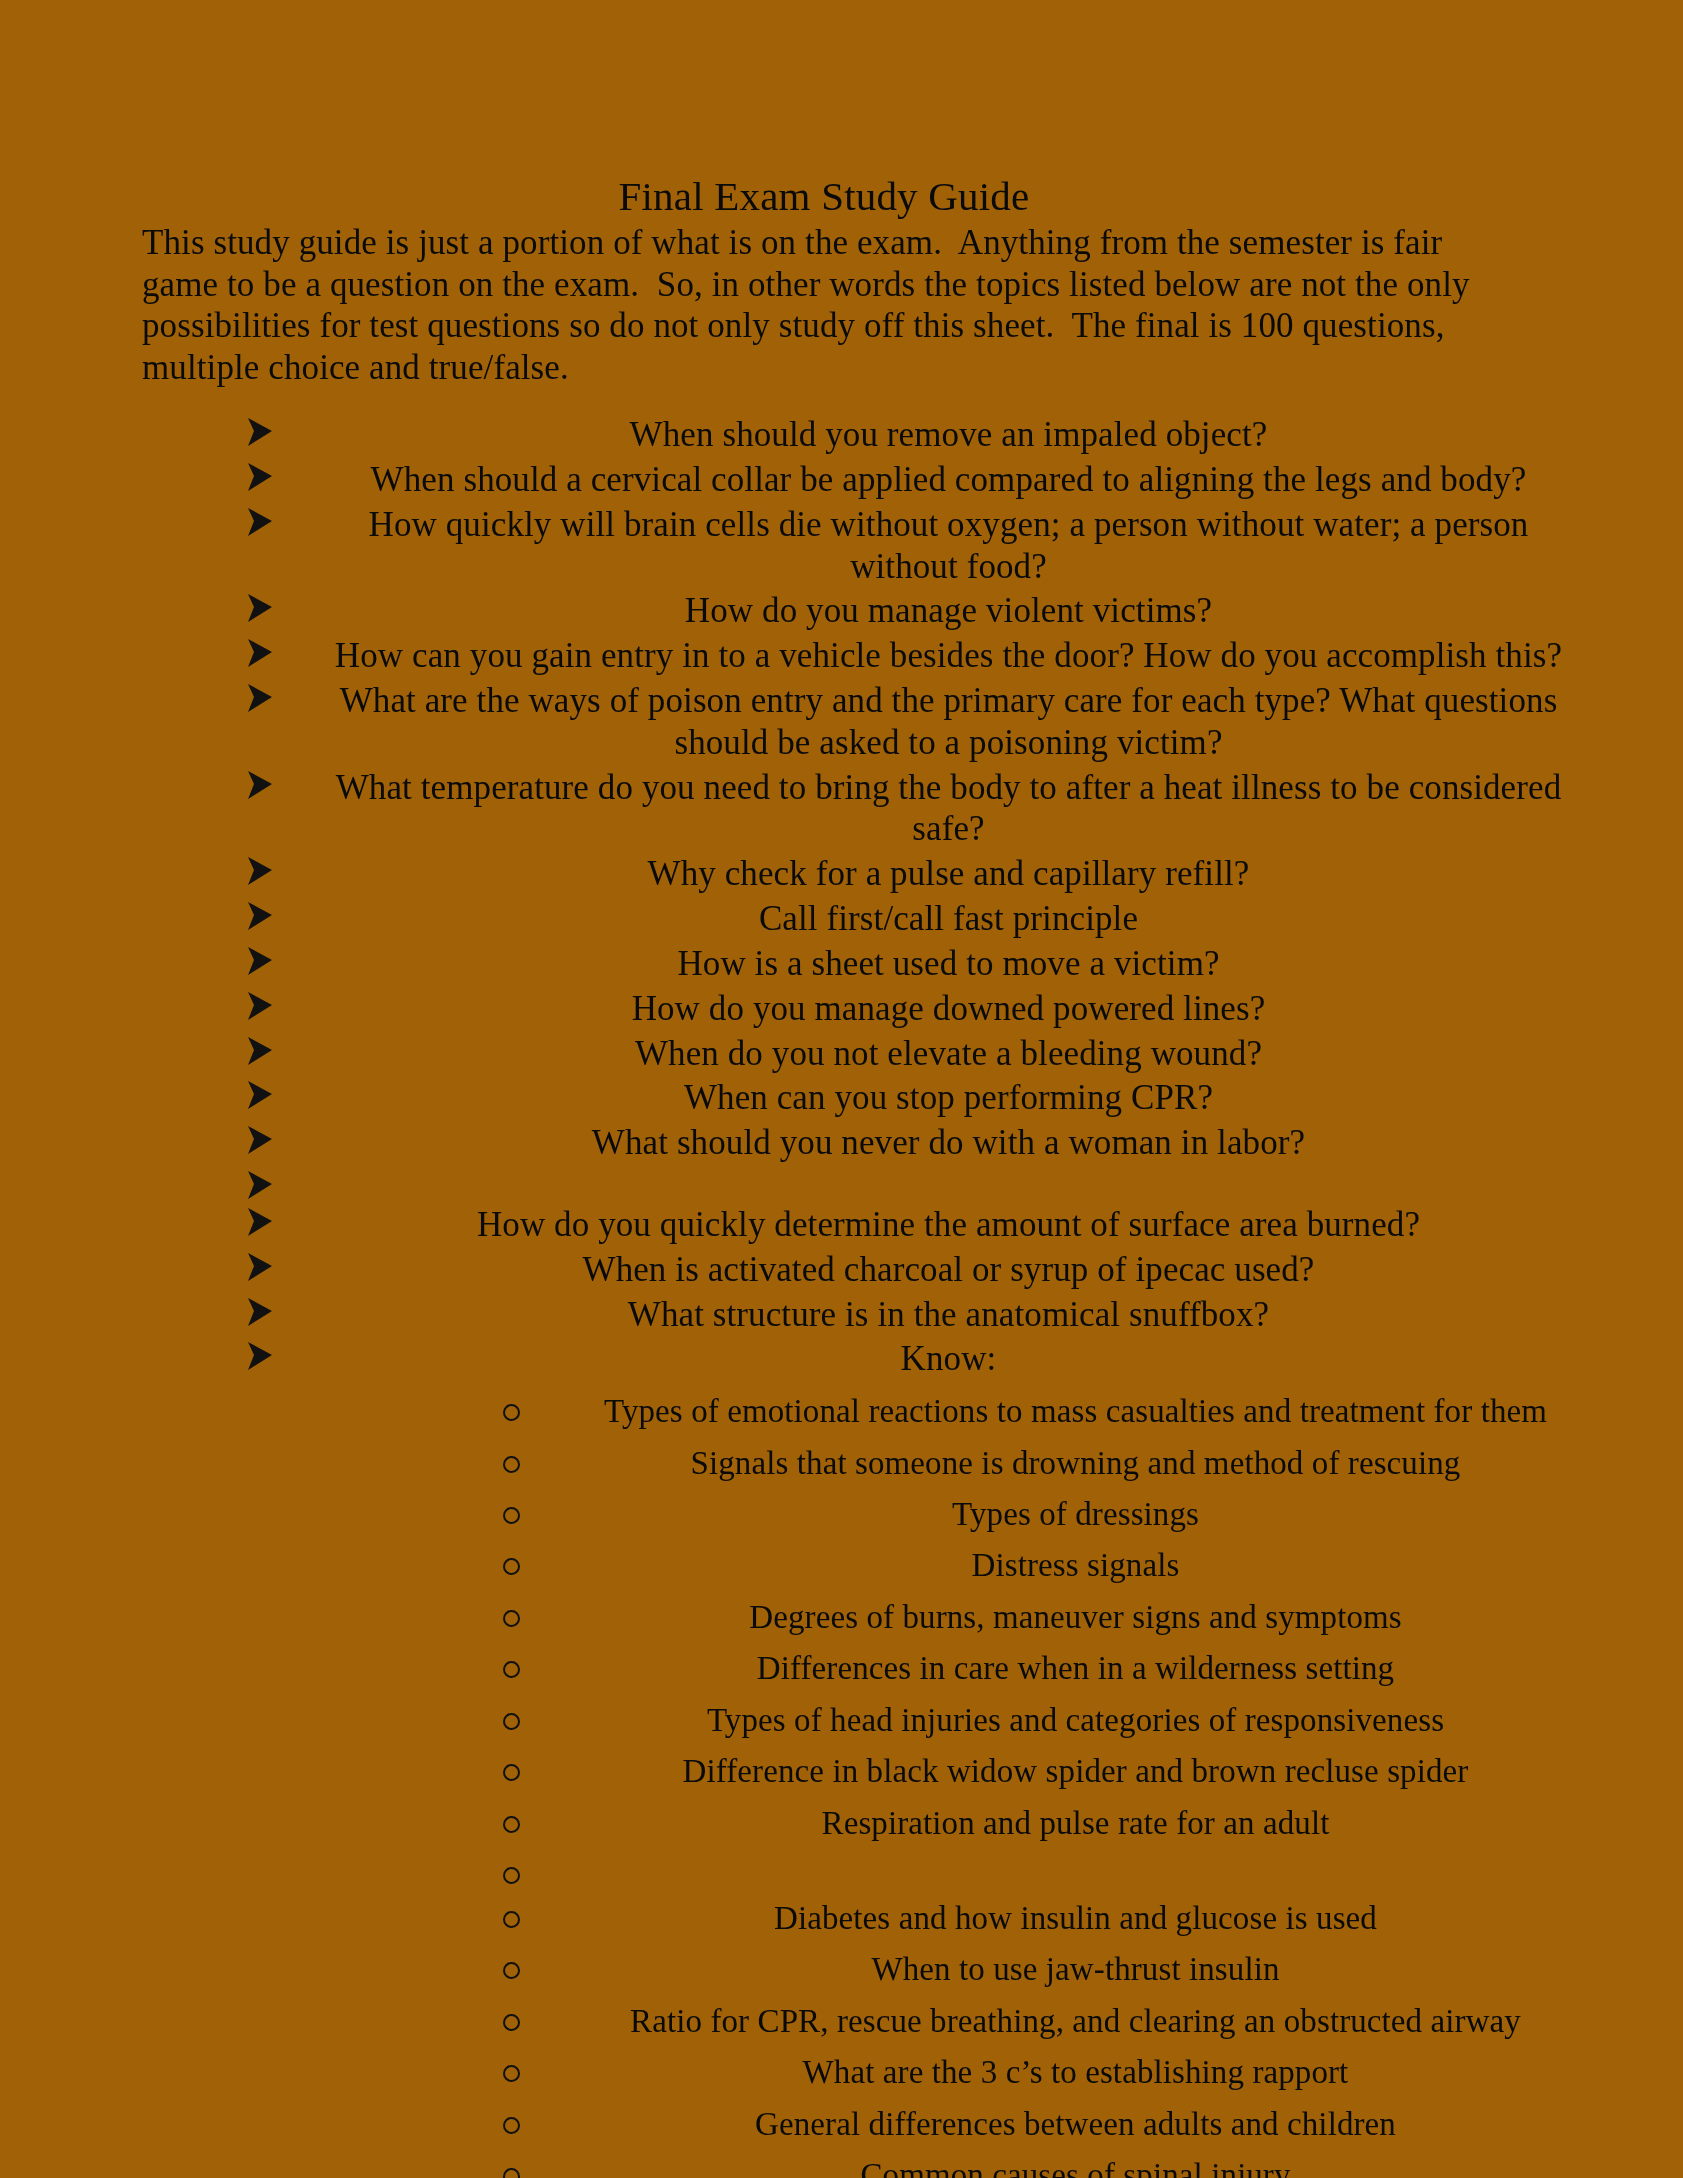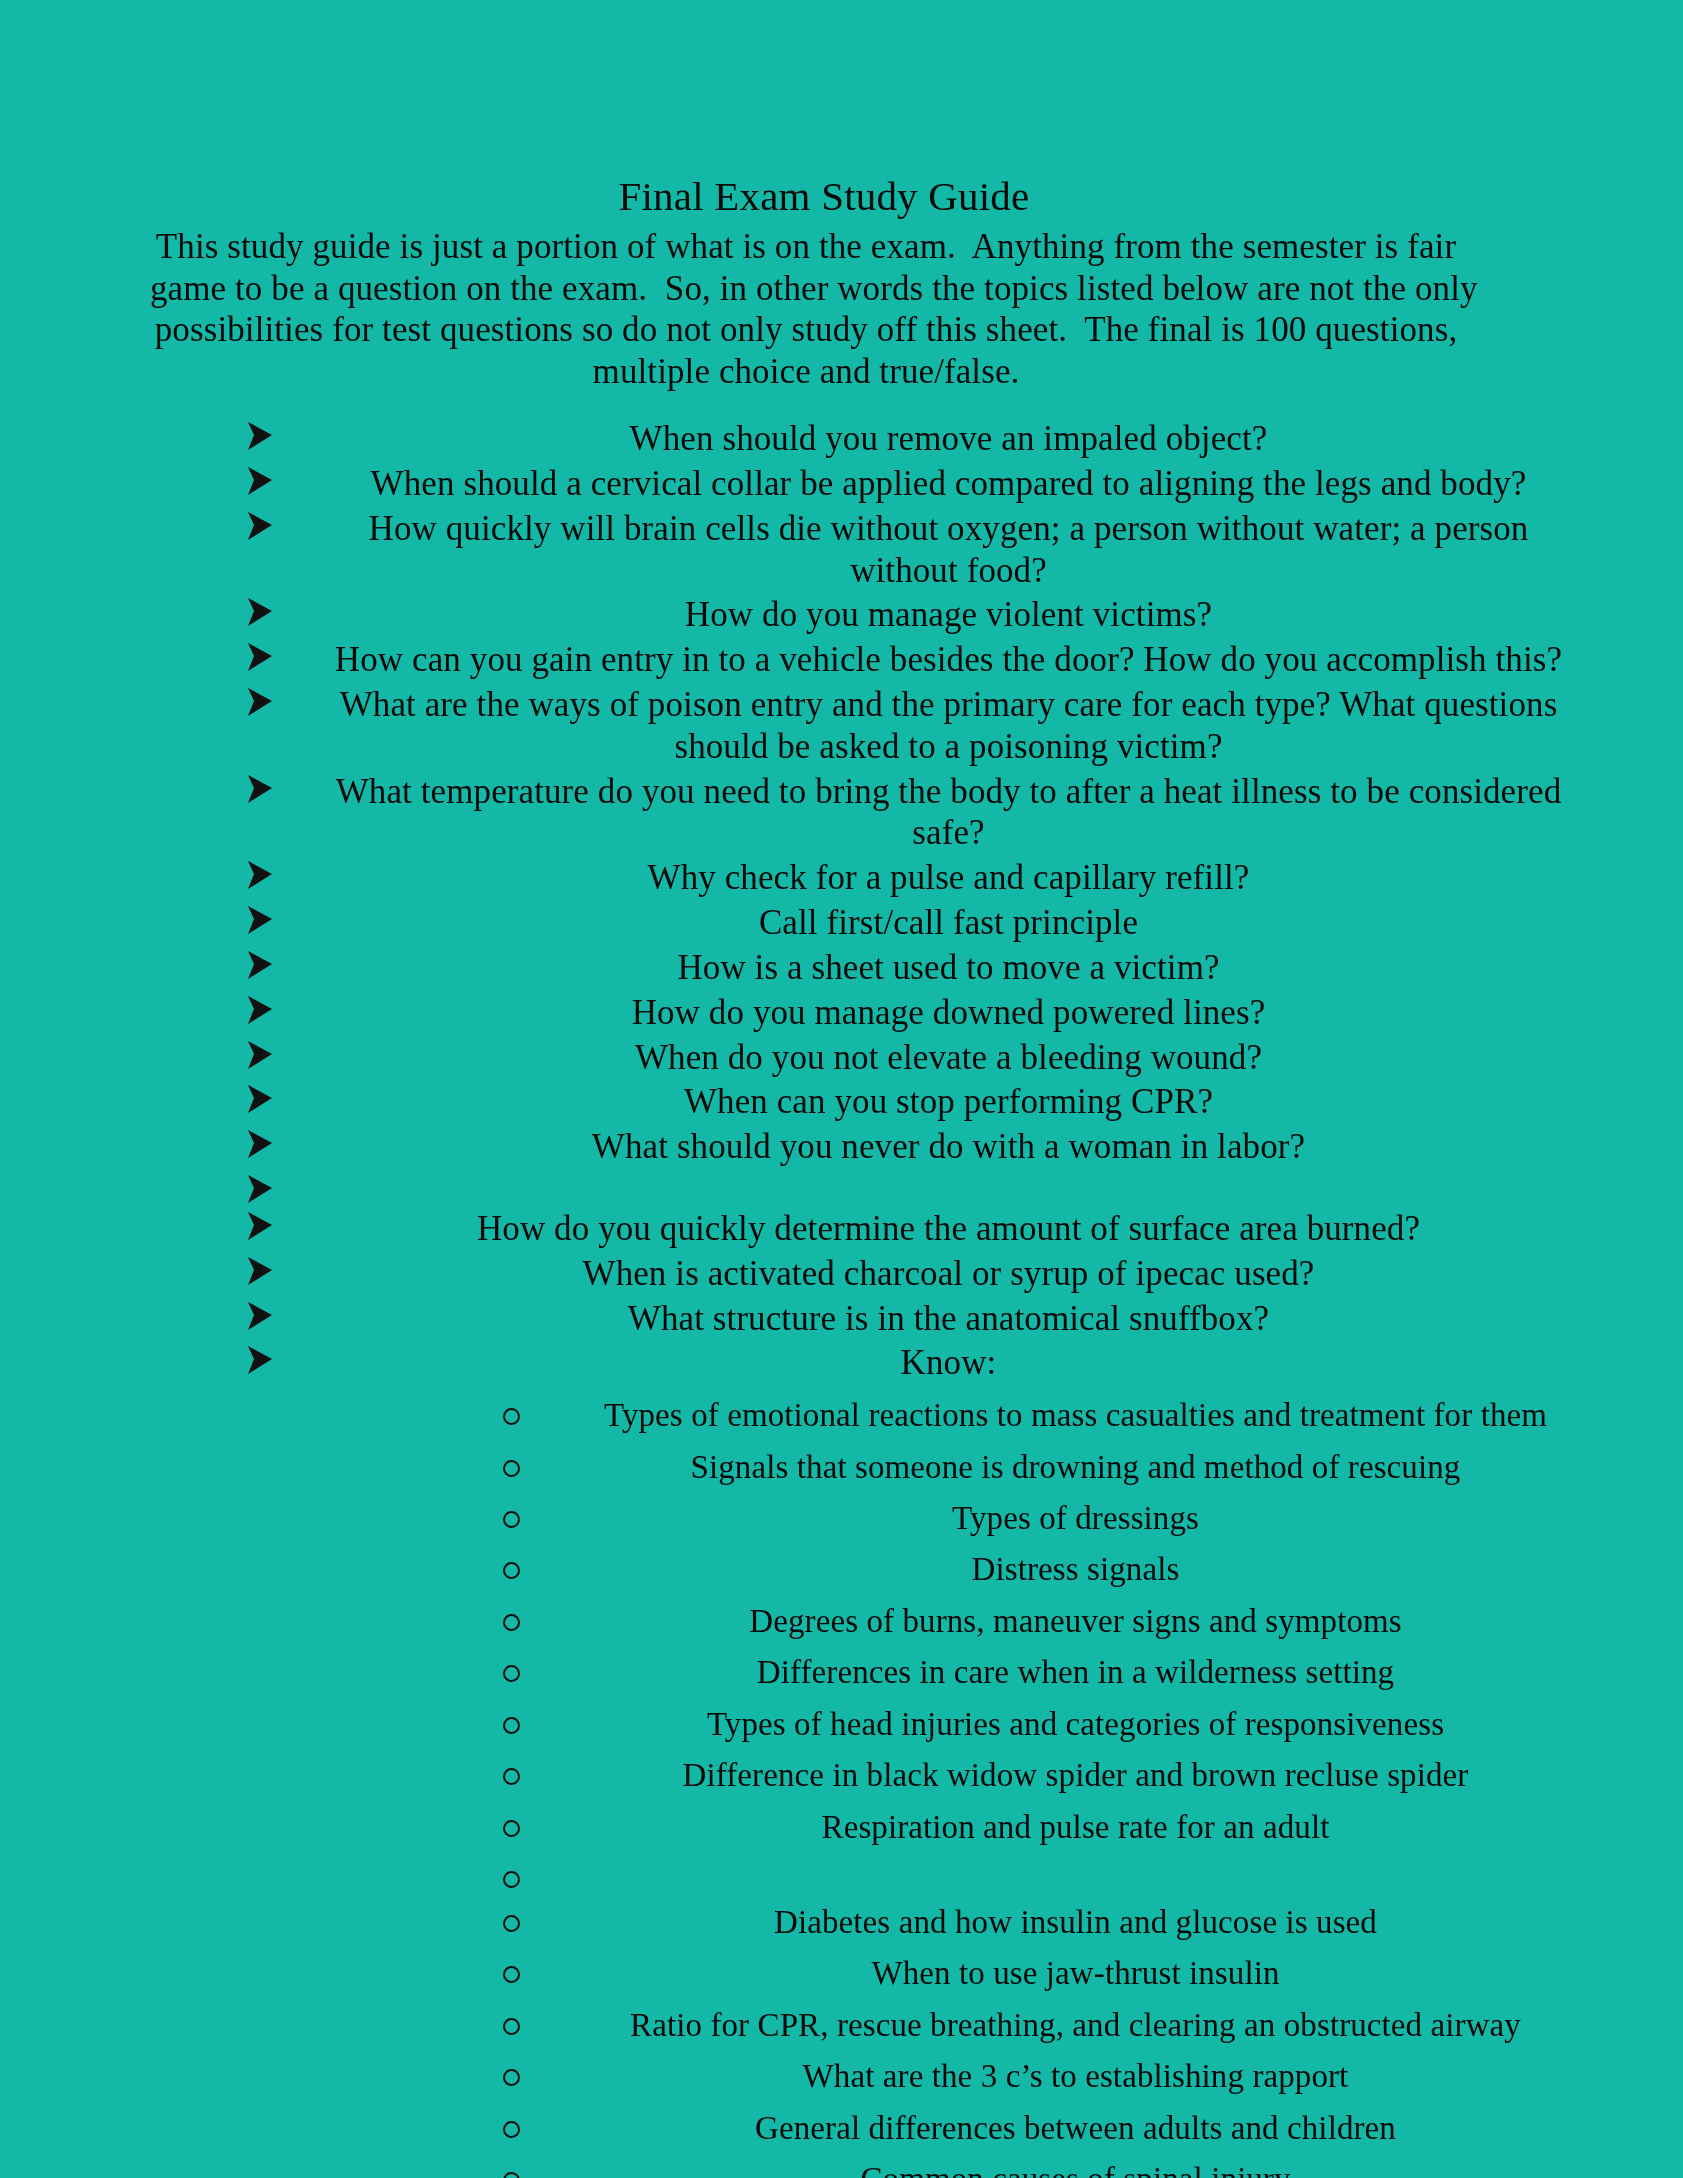--- a/index.html
+++ b/index.html
@@ -17,21 +17,21 @@
     overflow: hidden;
     position: relative;
   }
 
   .page {
     position: absolute;
     left: 0;
     top: 0;
     width: 1683px;
     height: 2178px;
-    background: #14b8a6;
+    background: #a16207;
     box-sizing: border-box;
     padding: 0;
     text-decoration: underline;
   }
 
   .content {
     position: absolute;
     left: 142px;
     top: 174px;
     width: 1406px;
@@ -43,22 +43,22 @@
     line-height: 1.08;
     letter-spacing: 0.2px;
     margin: 0 0 4px 0;
     font-weight: normal;
     padding-right: 42px;
   }
 
   .intro {
     font-size: 35px;
     line-height: 1.185;
-    margin: 8px;
-    text-align: center;
+    margin: 0;
+    text-align: left;
     letter-spacing: 0.1px;
     width: 1312px;
   }
   .intro .ln { display: block; white-space: pre; }
 
   
   .main-list {
     list-style: none;
     margin: 26px 0 0 0;
     padding: 0;

